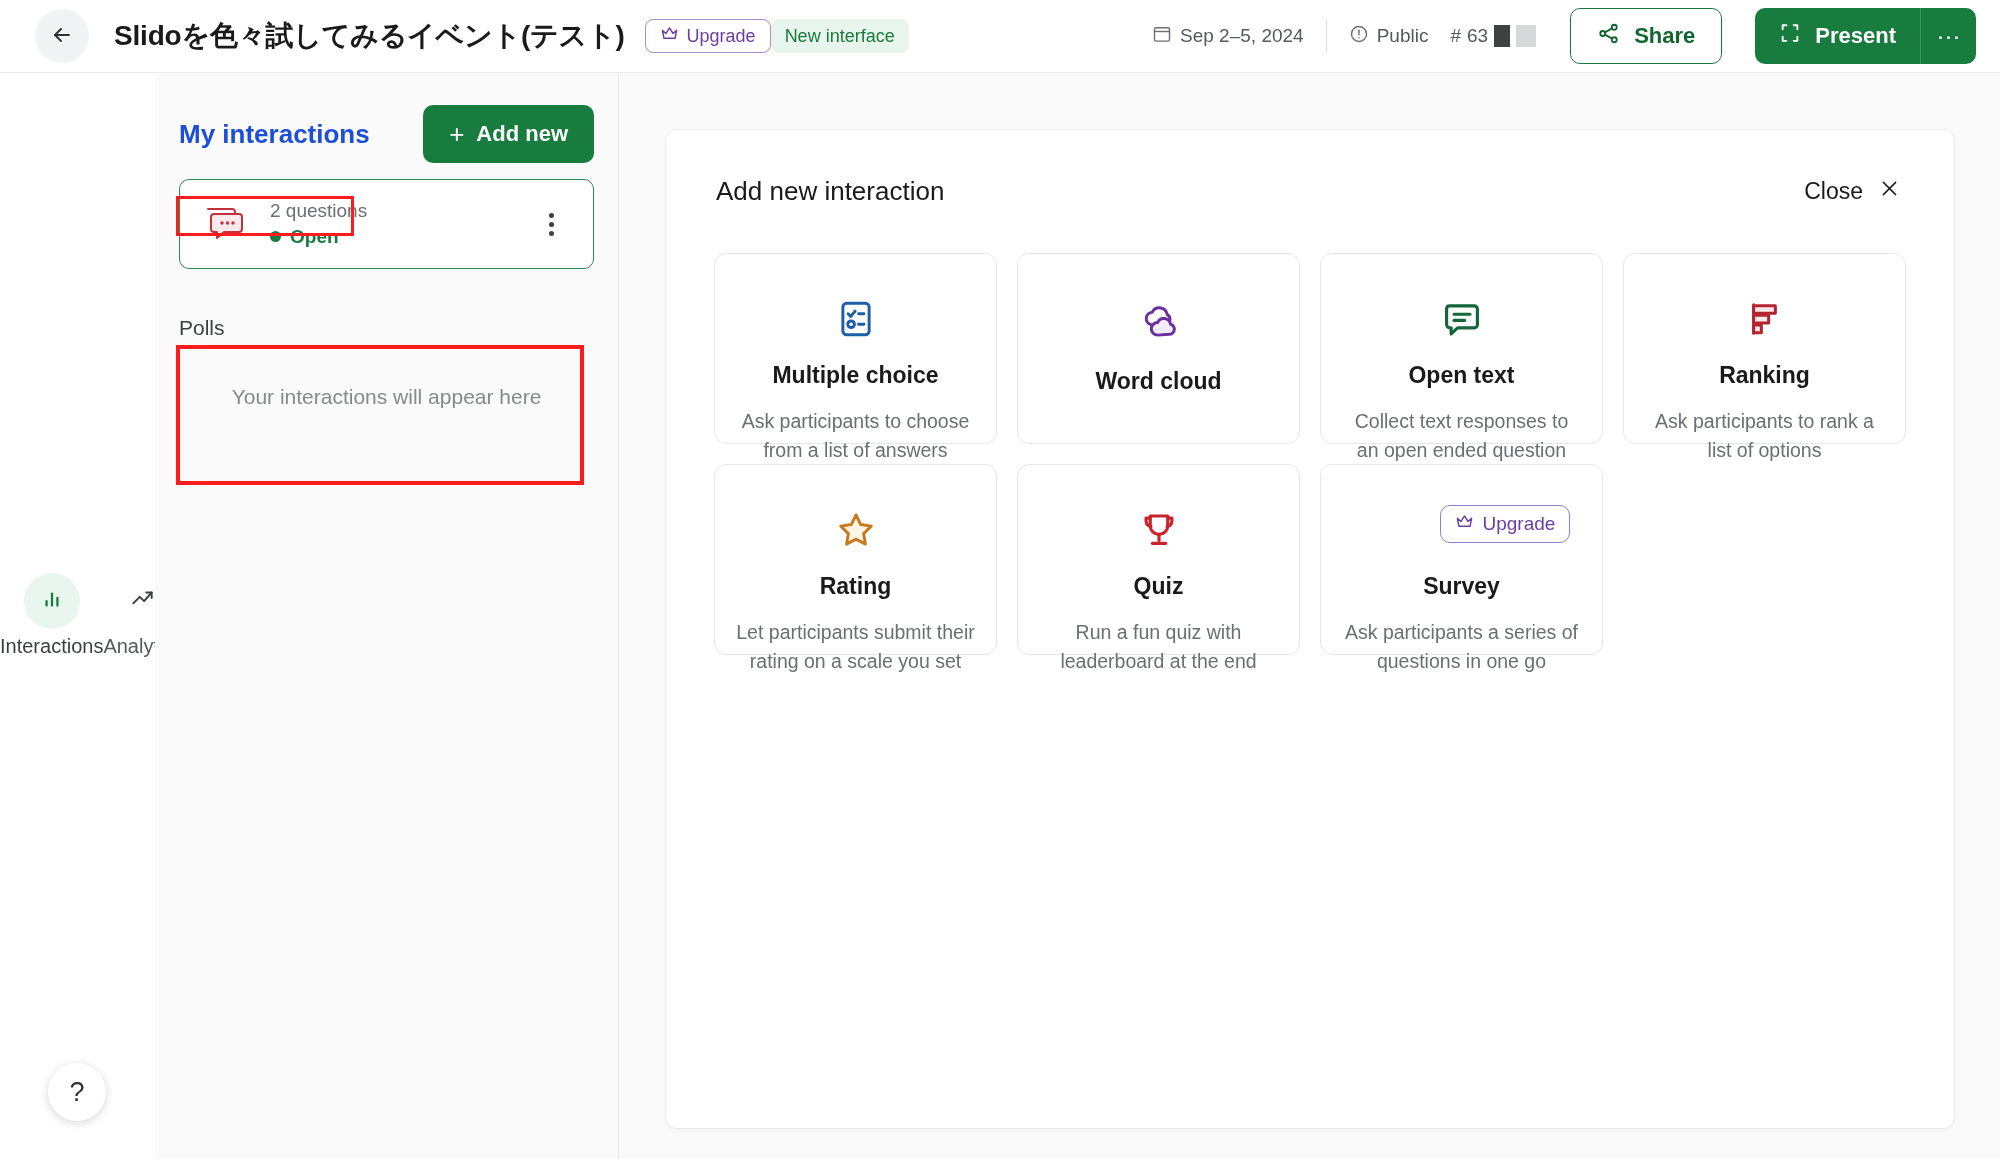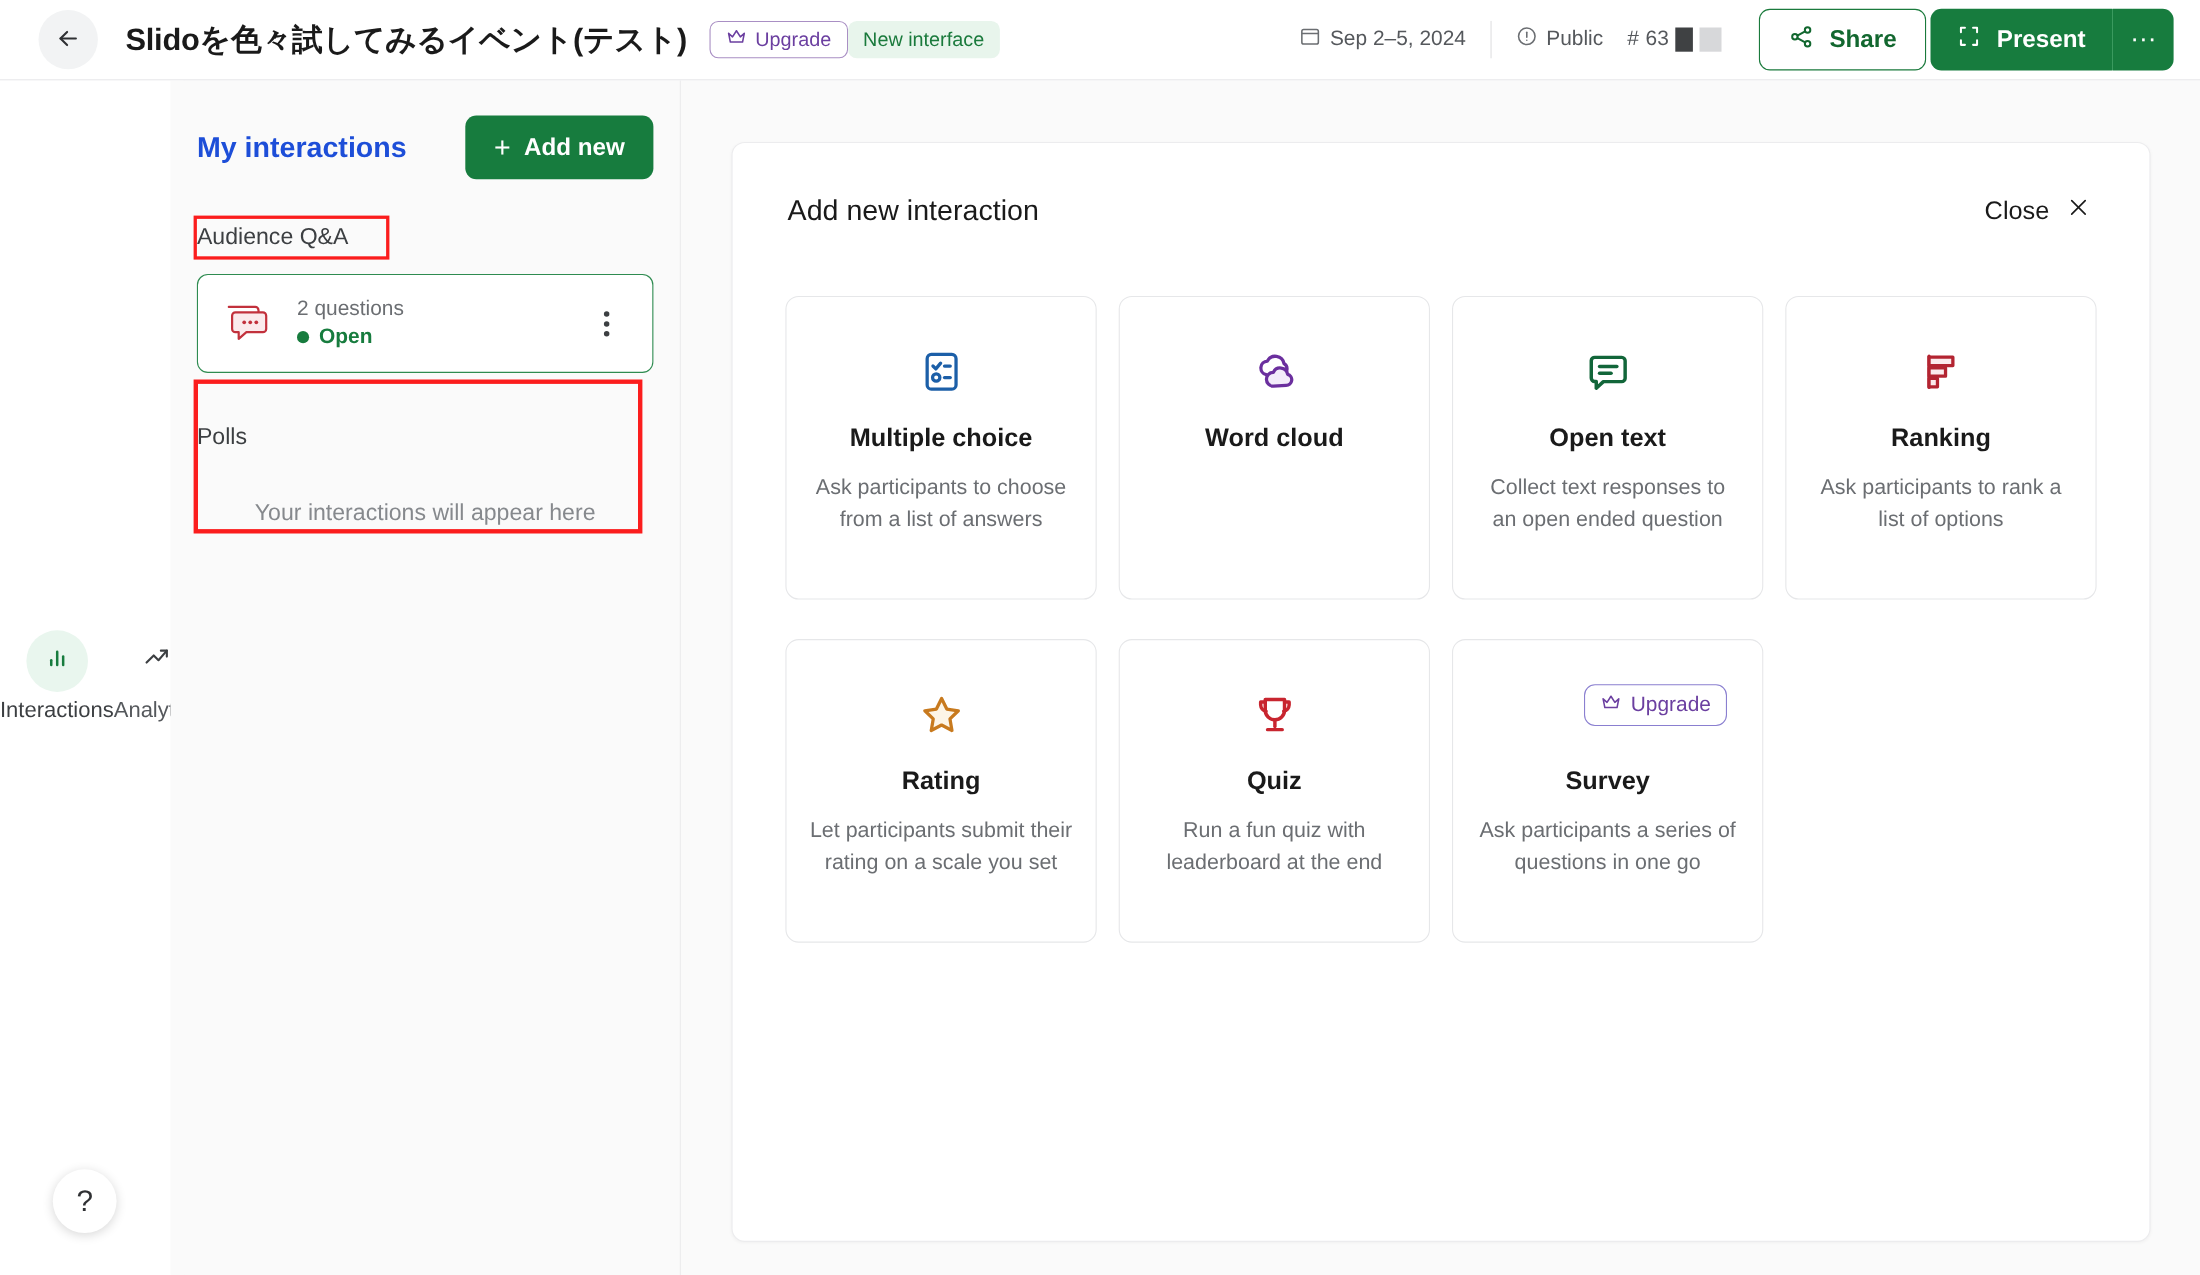--- a/index.html
+++ b/index.html
@@ -45,21 +45,21 @@
   .meta-sep { width:1px; height:34px; background:#dfe0e2; margin:0 22px; }
   .evt-code { display:flex; align-items:center; gap:6px; margin-left:22px; white-space:nowrap; }
   .redact { display:inline-block; width:16px; height:22px; background:#3f4143; vertical-align:-3px; }
   .redact.light { background:#d7d8da; width:20px; }
   .share-btn {
     margin-left:34px; height:56px; padding:0 26px; border-radius:10px;
     border:1.5px solid #1a7a3c; background:#fff; color:#12672f;
     font-size:22px; font-weight:700; cursor:pointer;
     display:flex; align-items:center; gap:14px; white-space:nowrap;
   }
-  .present-group { margin-left:4px; display:flex; align-items:stretch; }
+  .present-group { margin-left:33px; display:flex; align-items:stretch; }
   .present-btn {
     height:56px; padding:0 24px; border:none; border-radius:10px 0 0 10px;
     background:#177c3e; color:#fff; font-size:22px; font-weight:700; cursor:pointer;
     display:flex; align-items:center; gap:14px; white-space:nowrap;
   }
   .present-more {
     height:56px; width:56px; border:none; border-left:1px solid #3b9a5f;
     border-radius:0 10px 10px 0; background:#177c3e; color:#fff;
     font-size:24px; cursor:pointer; display:flex; align-items:center; justify-content:center;
   }
@@ -152,23 +152,23 @@
   .card-title { font-size:26px; color:#1a1a1a; }
   .close-btn {
     display:flex; align-items:center; gap:16px; border:none; background:transparent;
     cursor:pointer; font-size:23px; color:#1a1a1a; padding:6px 4px;
   }
   .grid {
     display:grid; grid-template-columns:repeat(4, 1fr); gap:20px;
     padding:42px 48px 0 48px;
   }
   .ix-tile {
-    position:relative; height:276px; background:#fff;
+    position:relative; height:191px; background:#fff;
     border:1px solid #e6e7e9; border-radius:12px; cursor:pointer;
-    display:flex; flex-direction:column; align-items:center; padding-top:44px;margin-top:16px;
+    display:flex; flex-direction:column; align-items:center; padding-top:44px;
   }
   .ix-tile .tile-icon { height:48px; display:flex; align-items:center; justify-content:center; }
   .tile-name { margin-top:22px; font-size:23px; font-weight:700; color:#1a1a1a; }
   .tile-desc {
     margin-top:18px; font-size:19.5px; color:#6b6e72; text-align:center;
     line-height:1.5; max-width:240px;
   }
   .tile-badge {
     position:absolute; top:40px; left:50%; transform:translateX(-22px);
     height:38px; padding:0 14px; background:#fff;
@@ -322,23 +322,20 @@
 
   <div class="ix-panel">
     <div class="ix-head">
       <div class="ix-title">My interactions</div>
       <button class="addnew-btn">
         <span class="plus">+</span>
         <span>Add new</span>
       </button>
     </div>
 
-    <div class="qa-label-row">
-      <span class="group-label">Audience Q&amp;A</span>
-    </div>
 
     <div class="qa-card">
       <div class="qa-icon">
         <svg width="44" height="38" viewBox="0 0 44 38" fill="none">
           <path d="M6 4h24a3 3 0 0 1 3 3v2" stroke="#c2313c" stroke-width="2" stroke-linecap="round"></path>
           <path d="M12 9h25a3 3 0 0 1 3 3v12a3 3 0 0 1-3 3H22l-7 6v-6h-3a3 3 0 0 1-3-3V12a3 3 0 0 1 3-3z" fill="#fbeaec" stroke="#c2313c" stroke-width="2" stroke-linejoin="round"></path>
           <circle cx="20" cy="18" r="1.7" fill="#c2313c"></circle>
             <circle cx="25.5" cy="18" r="1.7" fill="#c2313c"></circle>
             <circle cx="31" cy="18" r="1.7" fill="#c2313c"></circle>
         </svg>

